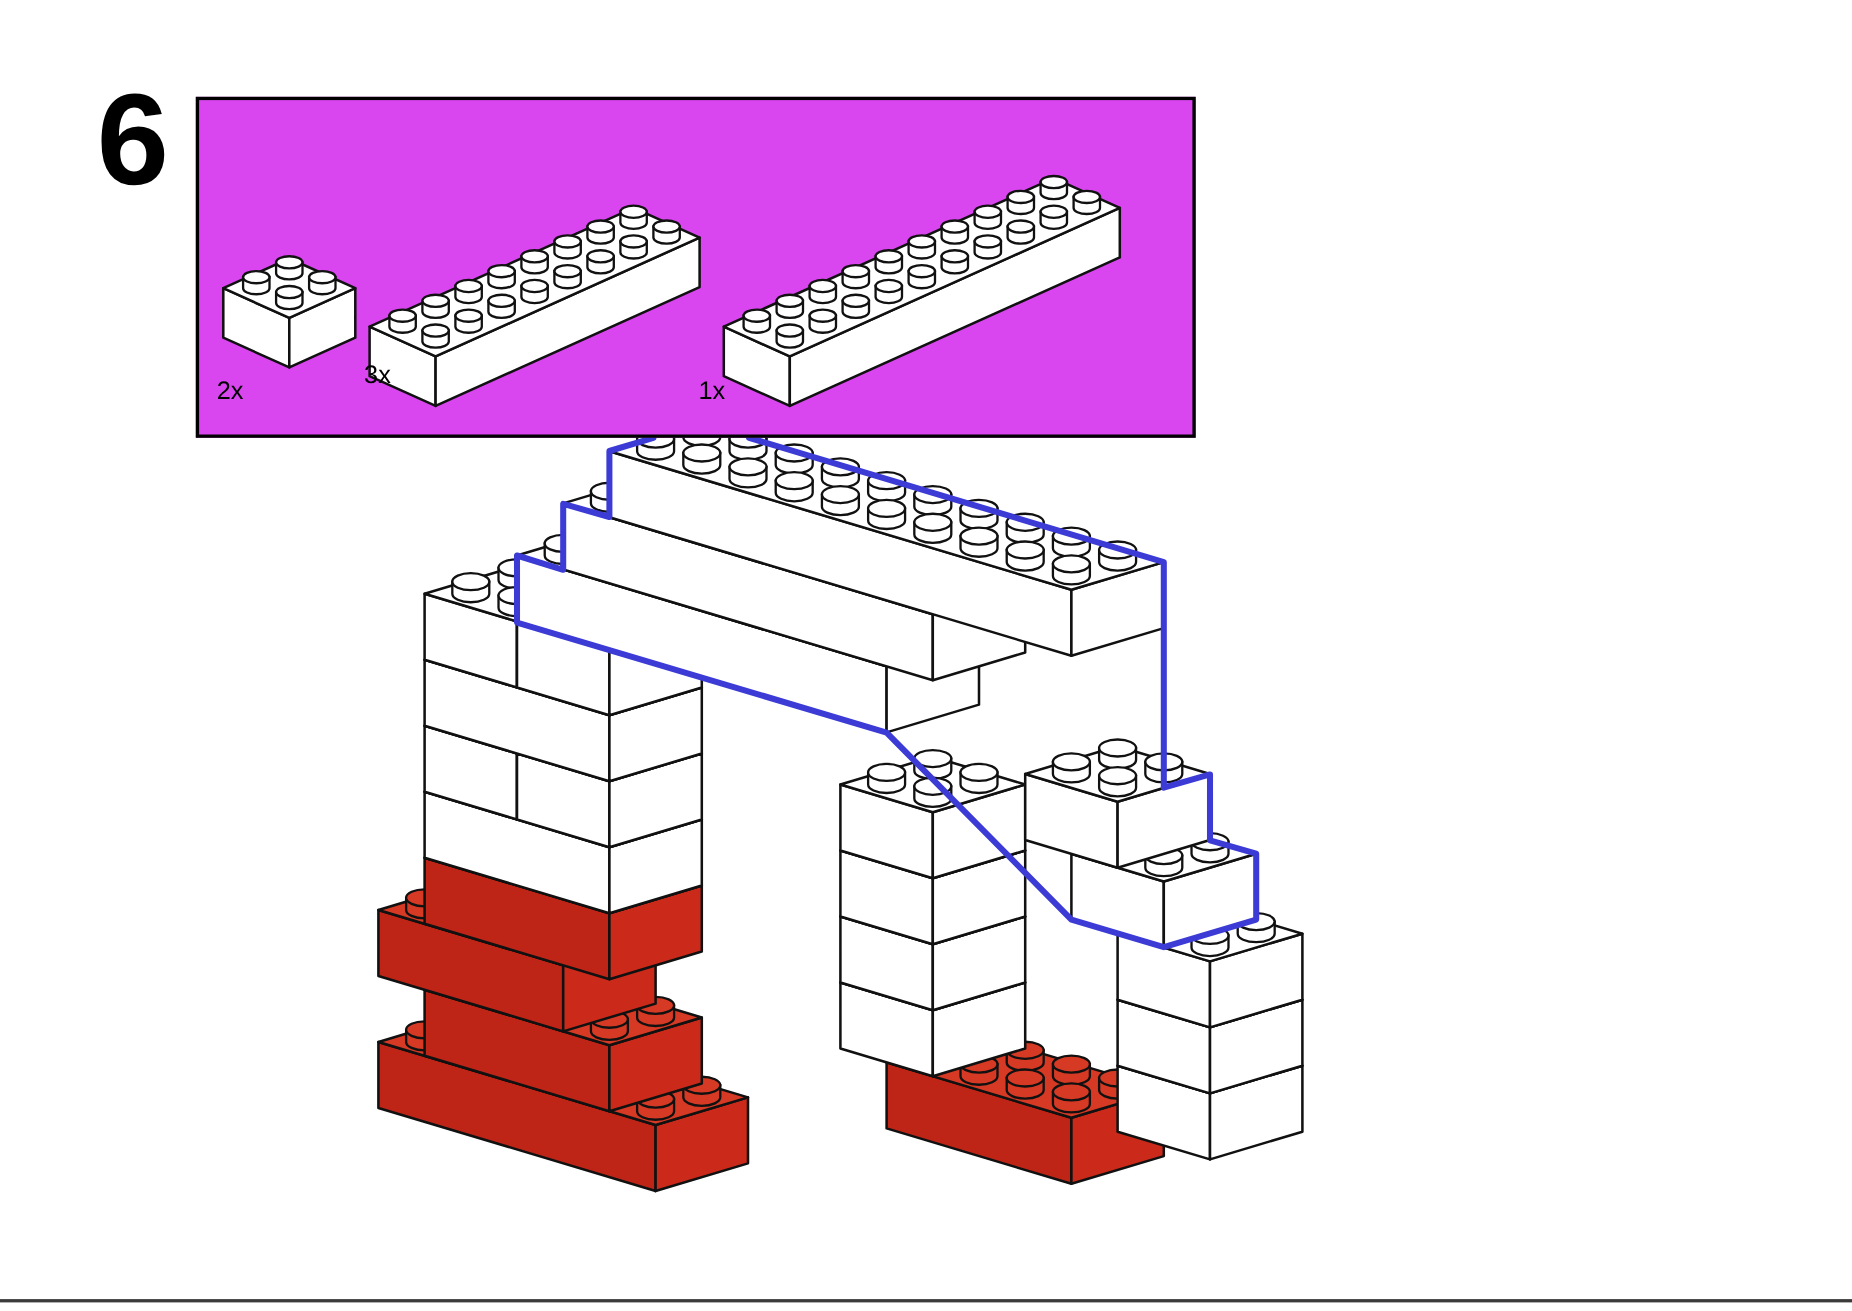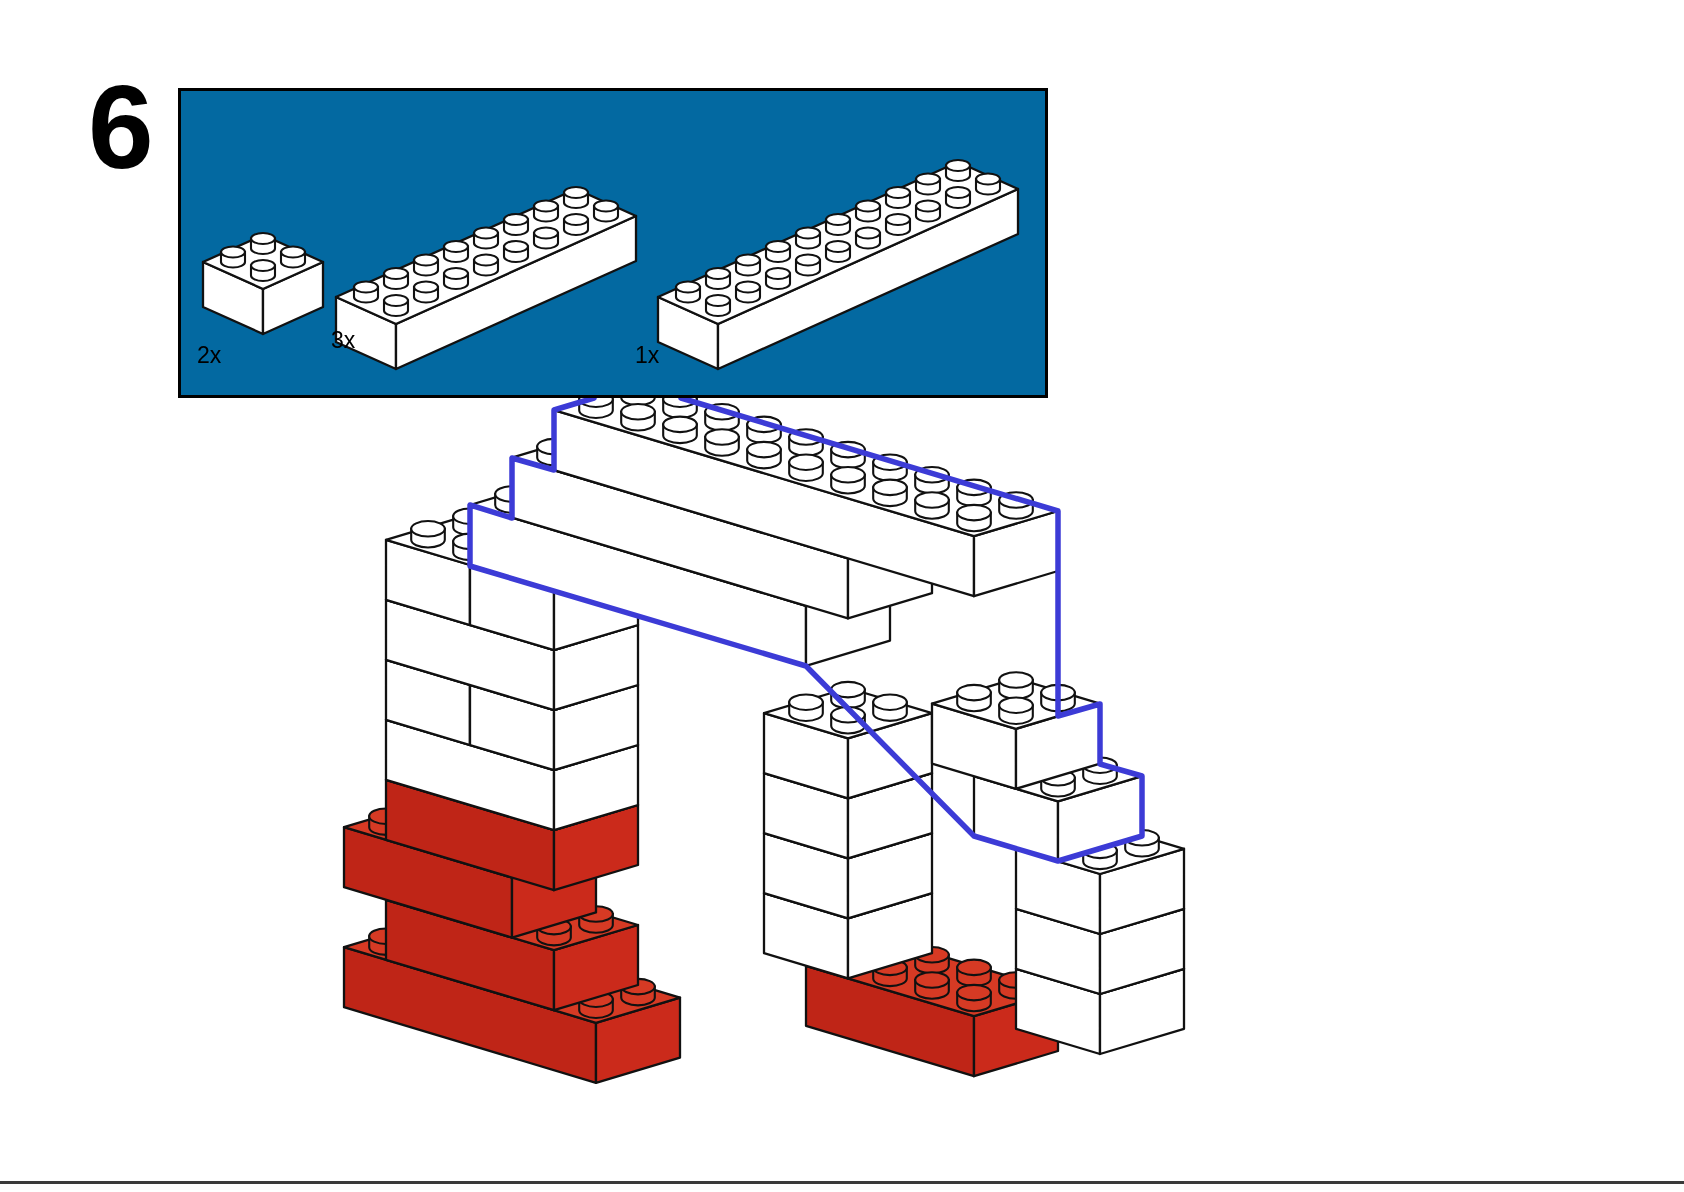--- a/index.html
+++ b/index.html
@@ -472,21 +472,21 @@
         <path d="M 957.2 487.4000000000001 L 957.2 498.4000000000001 A 16.8 7.728000000000001 0 0 0 990.8 498.4000000000001 L 990.8 487.4000000000001 Z" fill="#ffffff" stroke="#111111" stroke-width="2.1"></path>
         <ellipse cx="974" cy="487.4000000000001" rx="16.8" ry="7.728000000000001" fill="#ffffff" stroke="#111111" stroke-width="2.1"></ellipse>
         <path d="M 957.2 512.5999999999999 L 957.2 523.5999999999999 A 16.8 7.728000000000001 0 0 0 990.8 523.5999999999999 L 990.8 512.5999999999999 Z" fill="#ffffff" stroke="#111111" stroke-width="2.1"></path>
         <ellipse cx="974" cy="512.5999999999999" rx="16.8" ry="7.728000000000001" fill="#ffffff" stroke="#111111" stroke-width="2.1"></ellipse>
         <path d="M 999.2 500 L 999.2 511 A 16.8 7.728000000000001 0 0 0 1032.8 511 L 1032.8 500 Z" fill="#ffffff" stroke="#111111" stroke-width="2.1"></path>
         <ellipse cx="1016" cy="500" rx="16.8" ry="7.728000000000001" fill="#ffffff" stroke="#111111" stroke-width="2.1"></ellipse>
       </g>
       <polyline points="594,398 554,410 554,470 512,458 512,518 470,505 470,566 806,666 974,836 1058,861 1142,836 1142,776 1100,764 1100,704 1058,716 1058,571 1058,511 681,398" fill="none" stroke="#3c3bd6" stroke-width="5.5" stroke-linejoin="round" stroke-linecap="round"></polyline>
     </svg>
 
-  <div class="parts-box" id="parts-box" style="background: #0369a1;">
+  <div class="parts-box" id="parts-box" style="background: #d946ef; padding-left: 39px;">
     <svg id="parts-svg" width="864" height="304">
         <g>
           <polygon points="22.0,171.0 82.0,198.0 82.0,243.0 22.0,216.0" fill="#ffffff" stroke="#111111" stroke-width="2.3" stroke-linejoin="round"></polygon>
           <polygon points="82.0,198.0 142.0,171.0 142.0,216.0 82.0,243.0" fill="#ffffff" stroke="#111111" stroke-width="2.3" stroke-linejoin="round"></polygon>
           <polygon points="22.0,171.0 82.0,144.0 142.0,171.0 82.0,198.0" fill="#ffffff" stroke="#111111" stroke-width="2.3" stroke-linejoin="round"></polygon>
           <path d="M 40 161 L 40 171 A 12 5.5200000000000005 0 0 0 64 171 L 64 161 Z" fill="#ffffff" stroke="#111111" stroke-width="2.1"></path>
           <ellipse cx="52" cy="161" rx="12" ry="5.5200000000000005" fill="#ffffff" stroke="#111111" stroke-width="2.1"></ellipse>
           <path d="M 70 147.5 L 70 157.5 A 12 5.5200000000000005 0 0 0 94 157.5 L 94 147.5 Z" fill="#ffffff" stroke="#111111" stroke-width="2.1"></path>
           <ellipse cx="82" cy="147.5" rx="12" ry="5.5200000000000005" fill="#ffffff" stroke="#111111" stroke-width="2.1"></ellipse>
           <path d="M 70 174.5 L 70 184.5 A 12 5.5200000000000005 0 0 0 94 184.5 L 94 174.5 Z" fill="#ffffff" stroke="#111111" stroke-width="2.1"></path>

